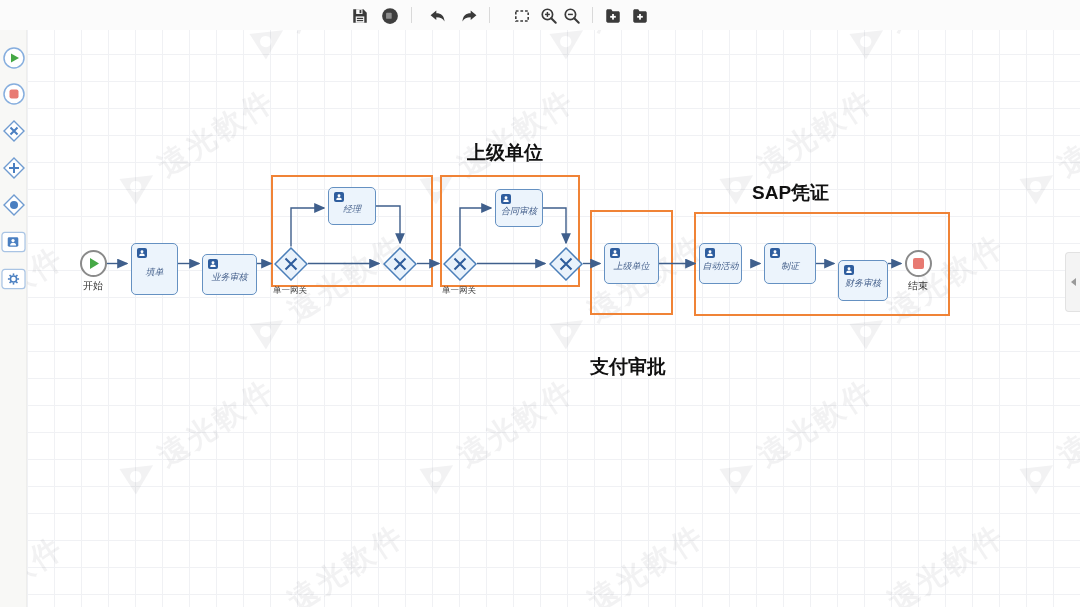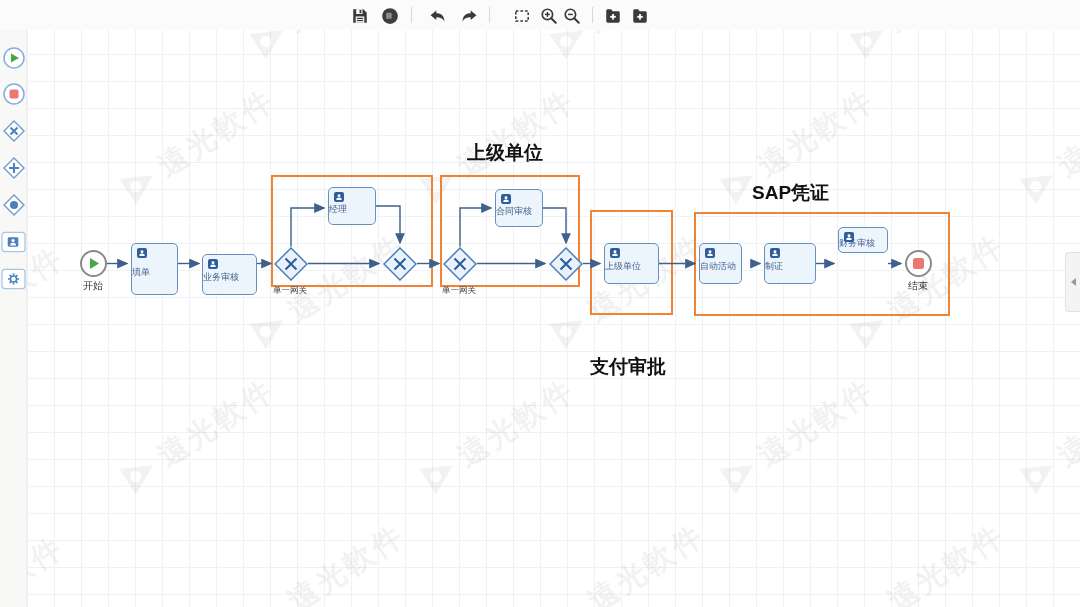--- a/index.html
+++ b/index.html
@@ -33,21 +33,21 @@
   .pal-btn { position:absolute; left:1px; width:25px; height:25px;
     display:flex; align-items:center; justify-content:center; cursor:pointer; }
 
   
   .group-box { position:absolute; border:2px solid #f08336; z-index:2; background:transparent; }
   .group-label { position:absolute; z-index:3; font-size:19px; font-weight:bold;
     color:#111; white-space:nowrap; }
 
   
   .task { position:absolute; z-index:4; background:#ecf4fc; border:1px solid #6591c2;
-    border-radius:5px; display:flex; align-items:center; justify-content:flex-start; cursor:pointer; }
+    border-radius:5px; display:flex; align-items:center; justify-content:center; cursor:pointer;font-style:italic; }
   .task .tlabel { font-size:9px; color:#46618c; margin-top:6px; }
   .task .ticon { position:absolute; top:4px; left:5px; width:10px; height:10px;
     background:#2e5d9e; border-radius:2px; display:flex; align-items:center; justify-content:center; }
 
   
   .gateway { position:absolute; z-index:4; width:34px; height:34px; cursor:pointer; }
   .gw-label { position:absolute; z-index:4; font-size:8.5px; color:#444; white-space:nowrap; }
 
   
   .event-circle { position:absolute; z-index:4; width:27px; height:27px; border-radius:50%;
@@ -412,21 +412,21 @@
   </div>
   <div class="task" style="left:764px; top:243px; width:52px; height:41px">
     <span class="ticon">
         <svg width="8" height="8" viewBox="0 0 10 10">
           <circle cx="5" cy="3.4" r="1.8" fill="#fff"></circle>
           <path d="M1.6 8.6 a3.4,3 0 0 1 6.8,0 z" fill="#fff"></path>
         </svg>
       </span>
     <span class="tlabel">制证</span>
   </div>
-  <div class="task" style="left:838px; top:227px; width:50px; height:26px">
+  <div class="task" style="left:838px; top:260px; width:50px; height:41px">
     <span class="ticon">
         <svg width="8" height="8" viewBox="0 0 10 10">
           <circle cx="5" cy="3.4" r="1.8" fill="#fff"></circle>
           <path d="M1.6 8.6 a3.4,3 0 0 1 6.8,0 z" fill="#fff"></path>
         </svg>
       </span>
     <span class="tlabel">财务审核</span>
   </div>
 
   <div class="gateway" style="left:274px; top:246.5px">

